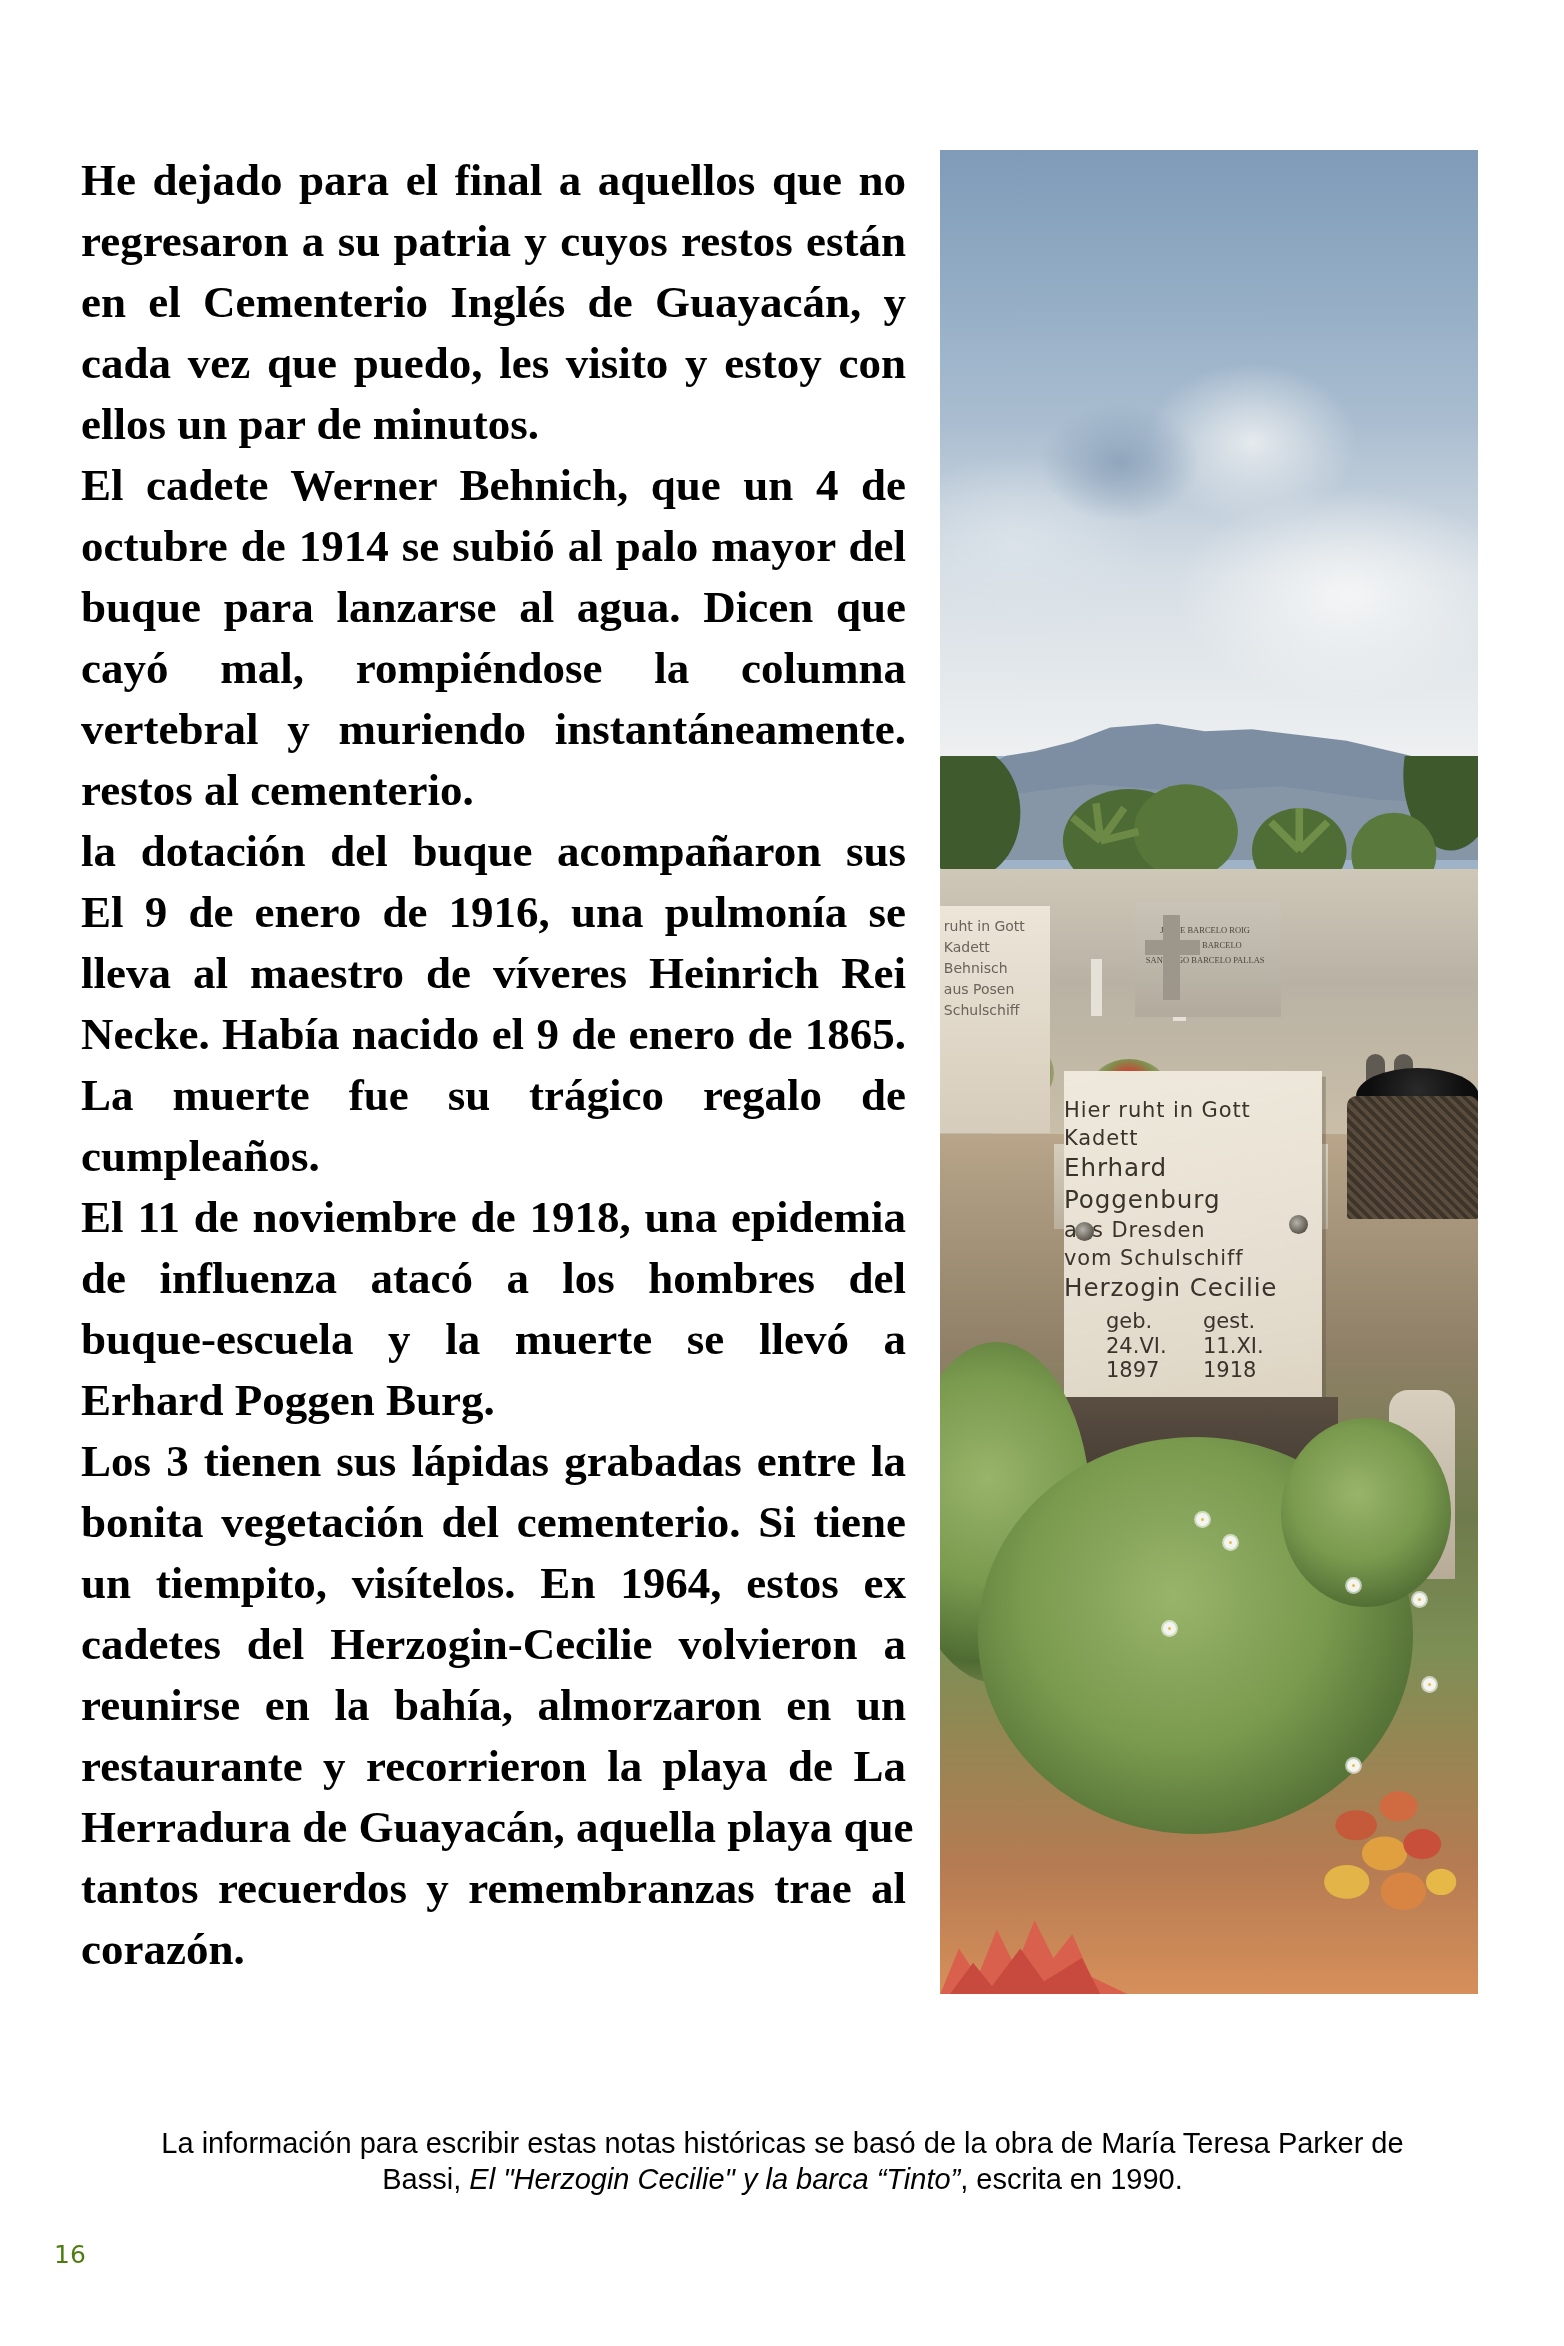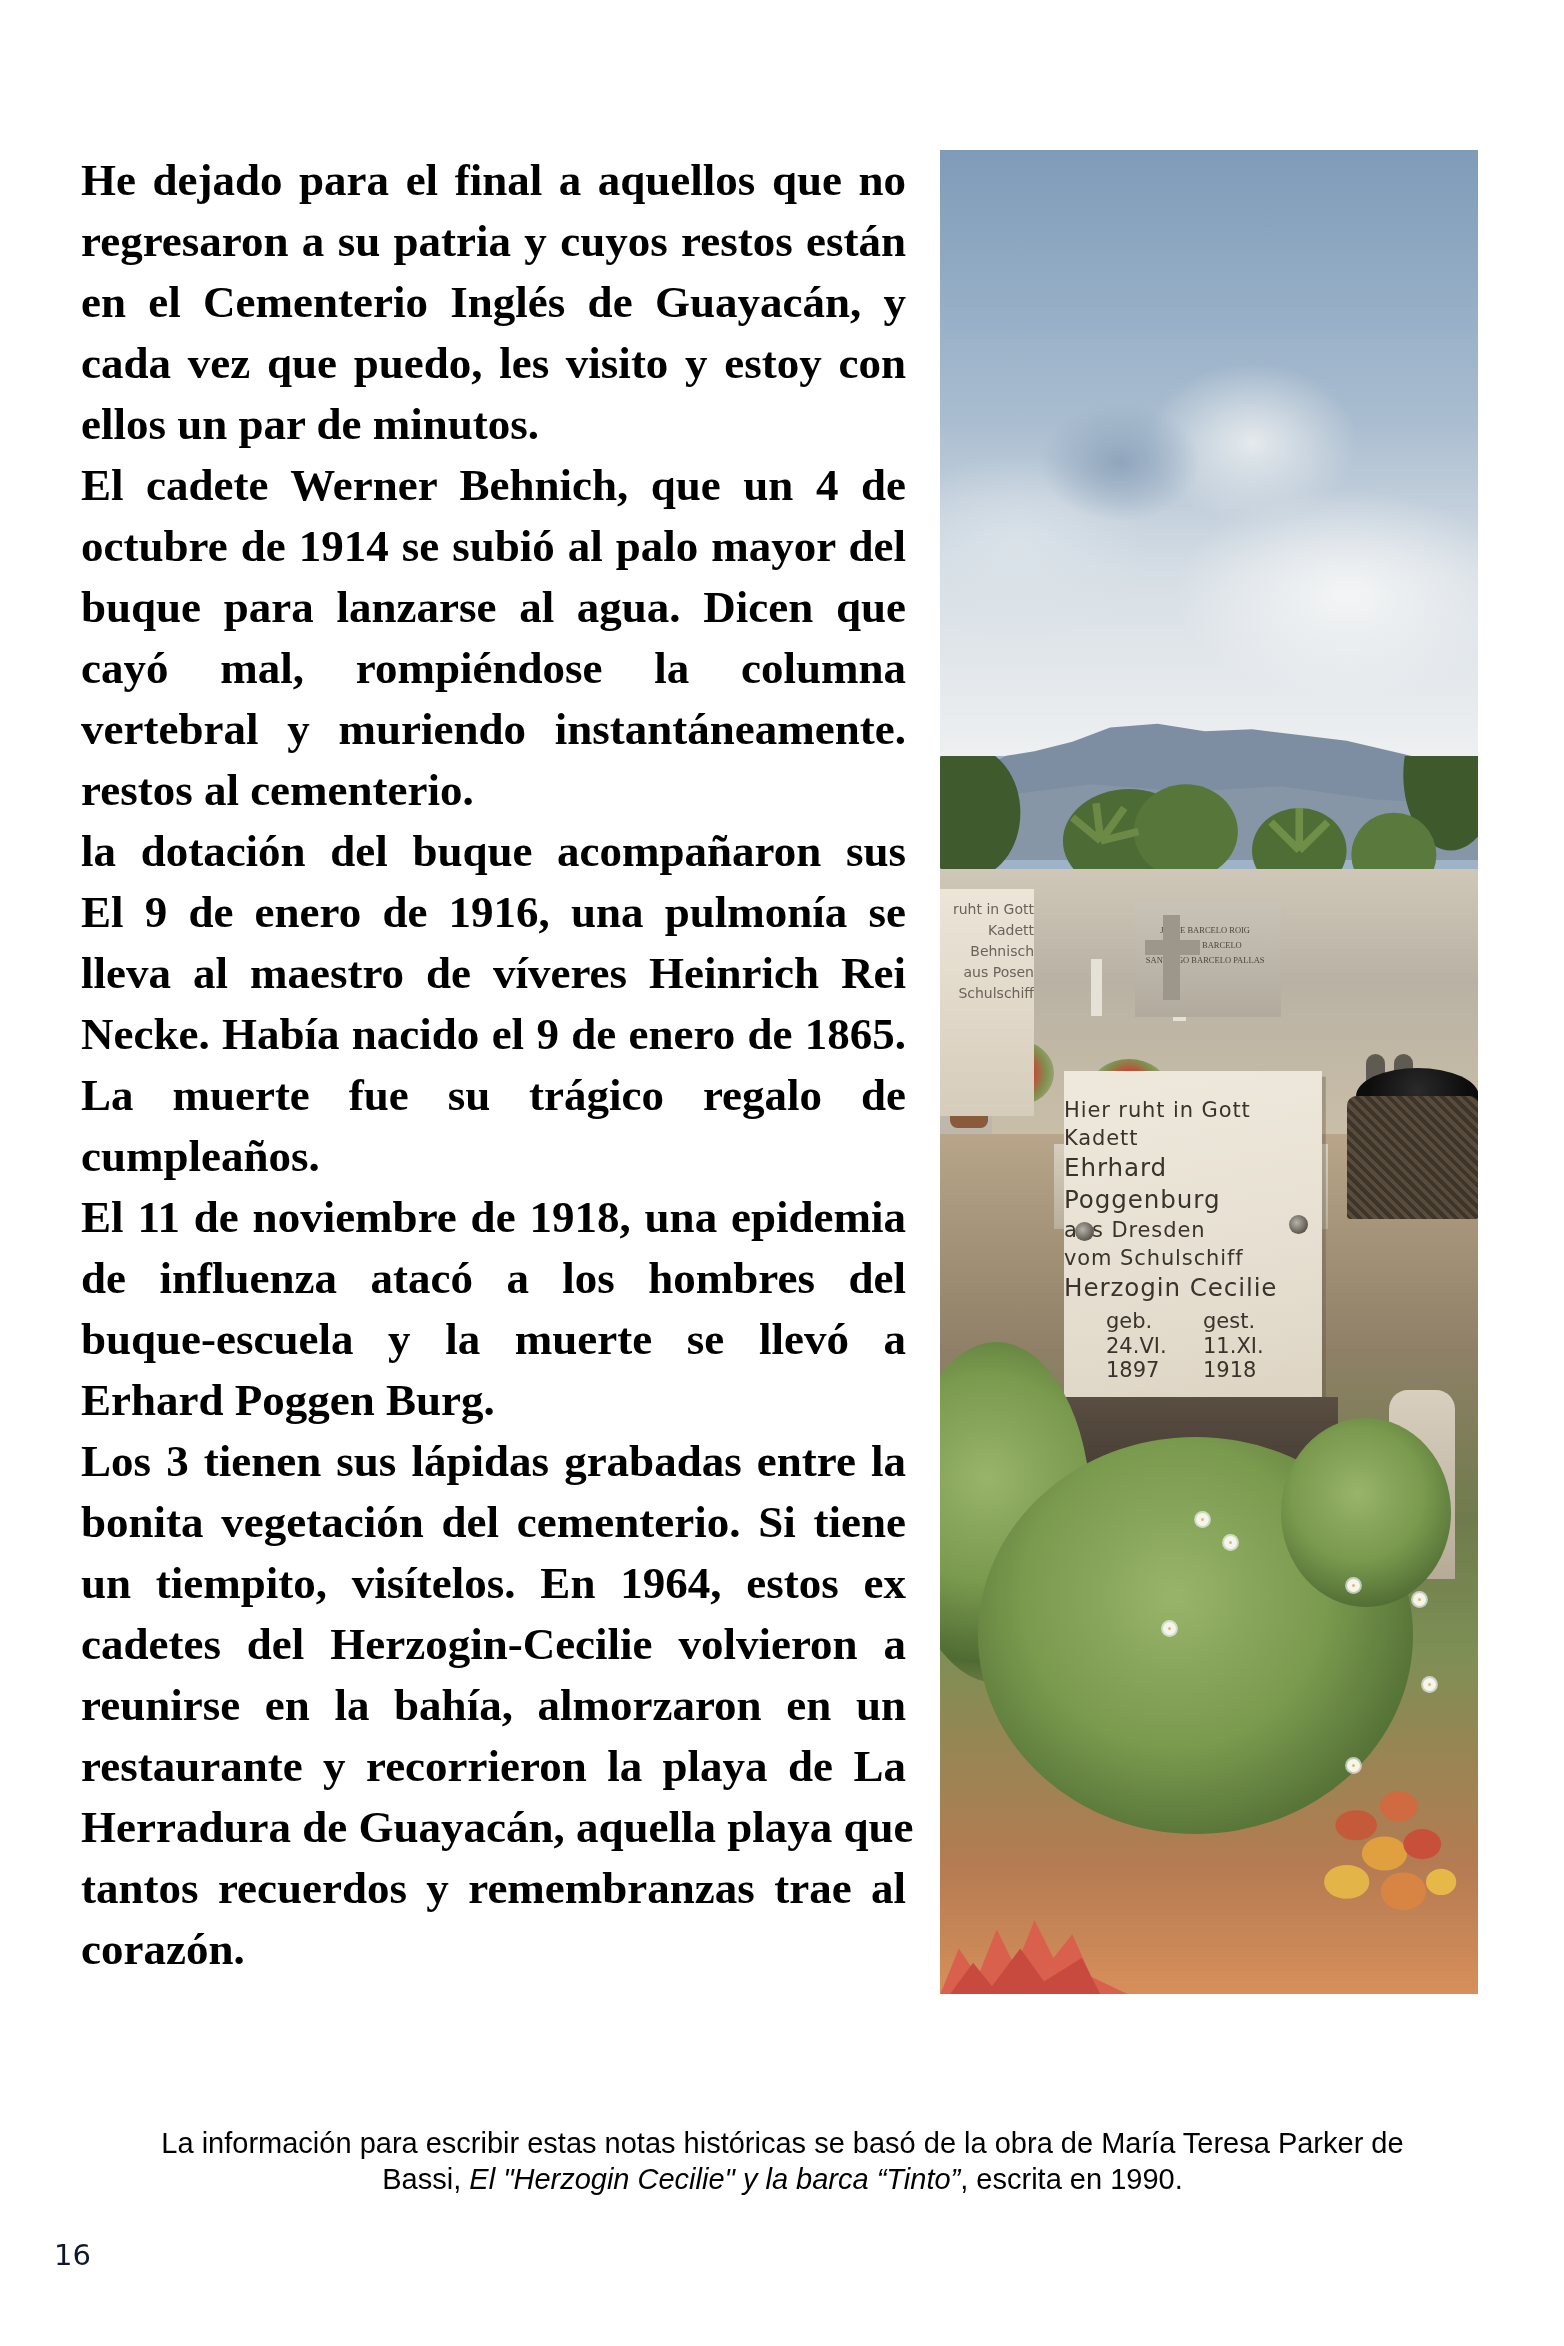--- a/index.html
+++ b/index.html
@@ -59,24 +59,24 @@
     box-shadow: 3.8px 5.7px 0 rgba(90,80,65,0.35);
     font-family: "DejaVu Sans", "Liberation Sans", sans-serif;
     color: #3a332b; 
   }
   .tomb-main .tl { display: block; font-size: 21px; line-height: 28px; letter-spacing: 0.9px; }
   .tomb-main .tl.big { font-size: 24.6px; line-height: 32px; }
   .tomb-main .dates { display: flex; justify-content: space-between; padding: 5.7px 17px 0 17px; font-size: 21px; line-height: 24.6px; margin-left: 25px; }
   .tomb-main .bolt { position: absolute; width: 19px; height: 19px; border-radius: 50%; background: radial-gradient(circle at 40% 40%, #b7b3aa, #5b564e 70%); }
 
   .tomb-back {
-    position: absolute; left: 0; top: 739px; width: 94px; height: 227px;
+    position: absolute; left: 0; top: 756px; width: 110px; height: 227px;
     background: linear-gradient(180deg, #ece5d8, #d6ccbb);
     font-family: "DejaVu Sans", "Liberation Sans", sans-serif; font-size: 14px; line-height: 21px; color: #6b625a;
-    padding-top: 9.5px; padding-left: 3.8px; box-sizing: border-box; overflow: hidden; text-align: right;
+    padding-top: 9.5px; padding-left: 3.8px; box-sizing: border-box; overflow: hidden;
   }
   .tomb-cross {
     position: absolute; left: 195px; top: 752px; width: 146px; height: 115px;
     background: linear-gradient(180deg, #c9c3b7, #b3ad a0);
     background: linear-gradient(180deg, #c9c3b7, #b1aa9d);
     font-family: Liberation Serif, serif; font-size: 8.5px; line-height: 15px; color: #4c463e; text-align: center; padding: 21px 5.7px 0 0; box-sizing: border-box;
   }
   .cross-v { position: absolute; left: 28px; top: 13.2px; width: 17px; height: 85px; background: #9d978b; }
   .cross-h { position: absolute; left: 9.5px; top: 38px; width: 55px; height: 15px; background: #9d978b; }
   .basket {
@@ -90,21 +90,21 @@
   
   .footnote {
     position: absolute; left: 57px; top: 2125px; width: 1451px;
     font-family: "Liberation Sans", "DejaVu Sans", sans-serif;
     font-size: 29px; line-height: 36px; color: #000; text-align: center;
   }
   .footnote em { font-style: italic; }
   .page-number {
     position: absolute; left: 54px; top: 2241px;
     font-family: "DejaVu Sans", "Liberation Sans", sans-serif;
-    font-size: 29px; line-height: 28px; color: #0f172a;
+    font-size: 25px; line-height: 28px; color: #4d7c0f;
   }
 </style>
 </head>
 <body>
 
 <div class="page">
 
   <div class="body-text">
     <span class="line">He dejado para el final a aquellos que no</span>
     <span class="line">regresaron a su patria y cuyos restos están</span>

